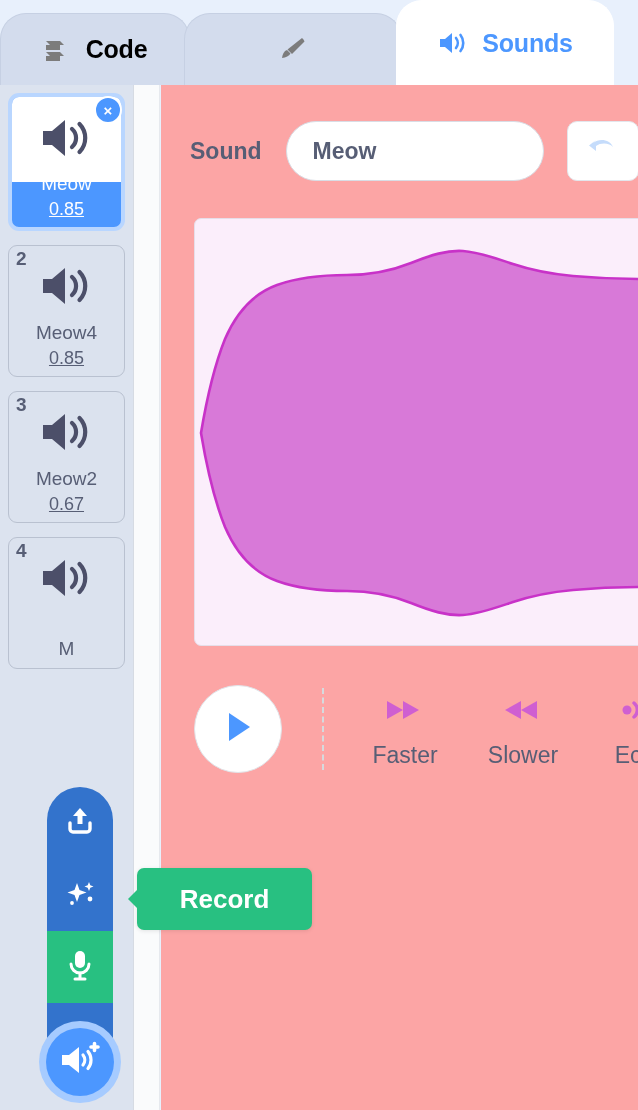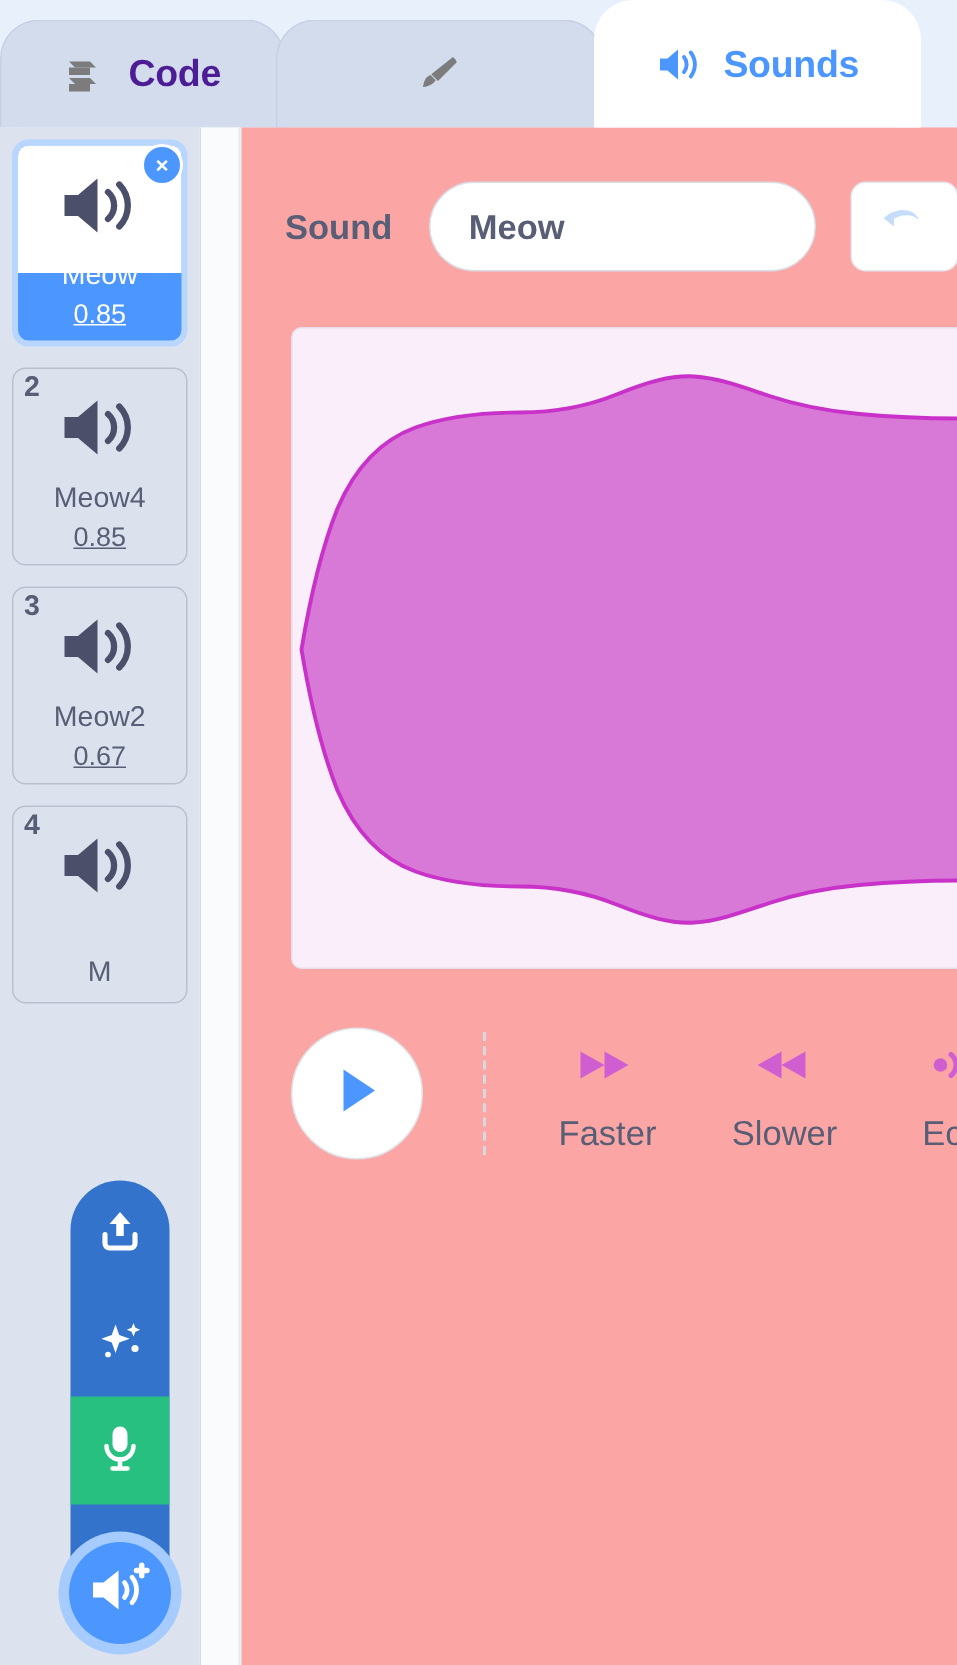--- a/index.html
+++ b/index.html
@@ -20,21 +20,21 @@
   .tab {
     position: relative;
     height: 72px;
     display: flex; align-items: center; justify-content: center;
     gap: 13px;
     background: #d3dced;
     border-top-left-radius: 26px;
     border-top-right-radius: 26px;
     border: 1px solid #c6d0e3;
     border-bottom: none;
-    color: #4c1d95;
+    color: #000000;
     font-size: 25px;
     font-weight: bold;
     letter-spacing: -0.2px;
     cursor: pointer;
     user-select: none;
   }
   .tab.code    { width: 190px; margin-left: 0px;  }
   .tab.costumes{ width: 218px; margin-left: -6px; }
   .tab.sounds  {
     width: 218px; margin-left: -6px;
@@ -403,20 +403,21 @@
             <path d="M4 15 h7 L21 7 v26 L11 25 H4 Z" fill="#fff"></path>
             <path d="M25 15 a8 8 0 0 1 0 10" stroke="#fff" stroke-width="3.2" fill="none" stroke-linecap="round"></path>
             <path d="M30 11.5 a13.5 13.5 0 0 1 0 17" stroke="#fff" stroke-width="3.2" fill="none" stroke-linecap="round"></path>
             <path d="M33 7 h7 M36.5 3.5 v7" stroke="#fff" stroke-width="3.6" stroke-linecap="round"></path>
           </svg>
         </span>
       </div>
     </div>
   </div>
 
+  <div class="tooltip">Record</div>
 
   <div class="editor">
 
     <div class="name-row">
       <span class="name-label">Sound</span>
       <input class="name-input" type="text" value="Meow" style="">
     </div>
 
     <div class="undo-btn">
       <span>

